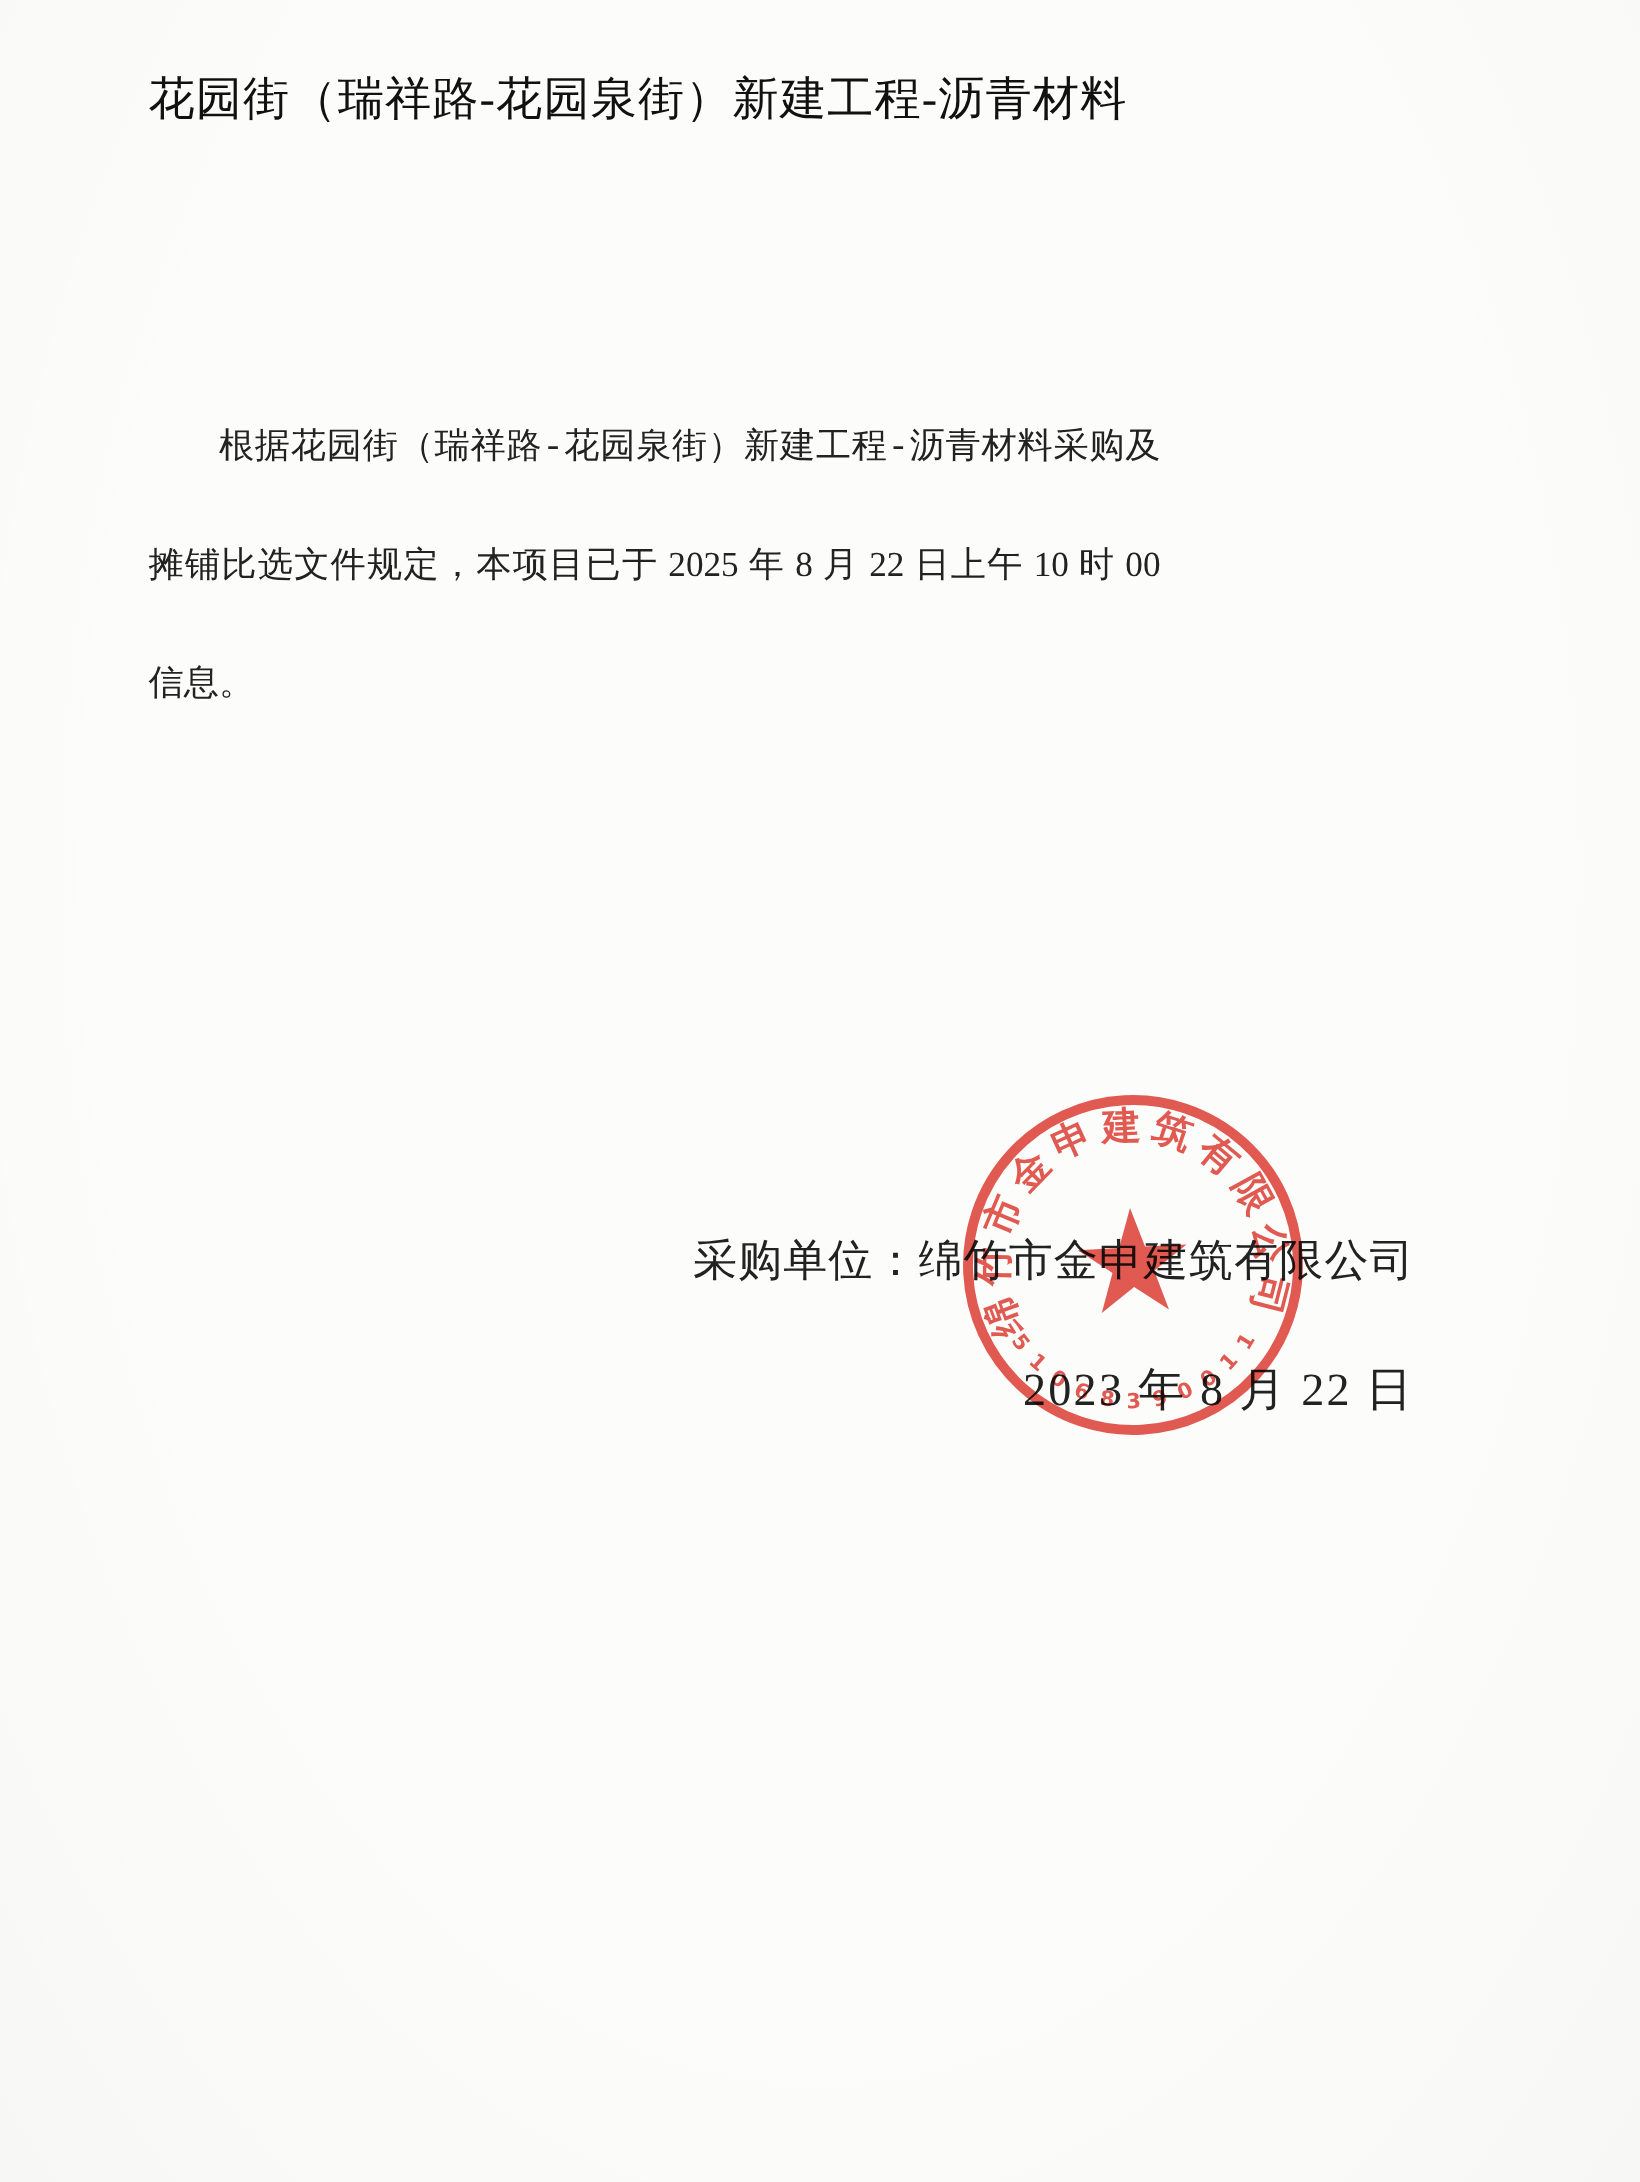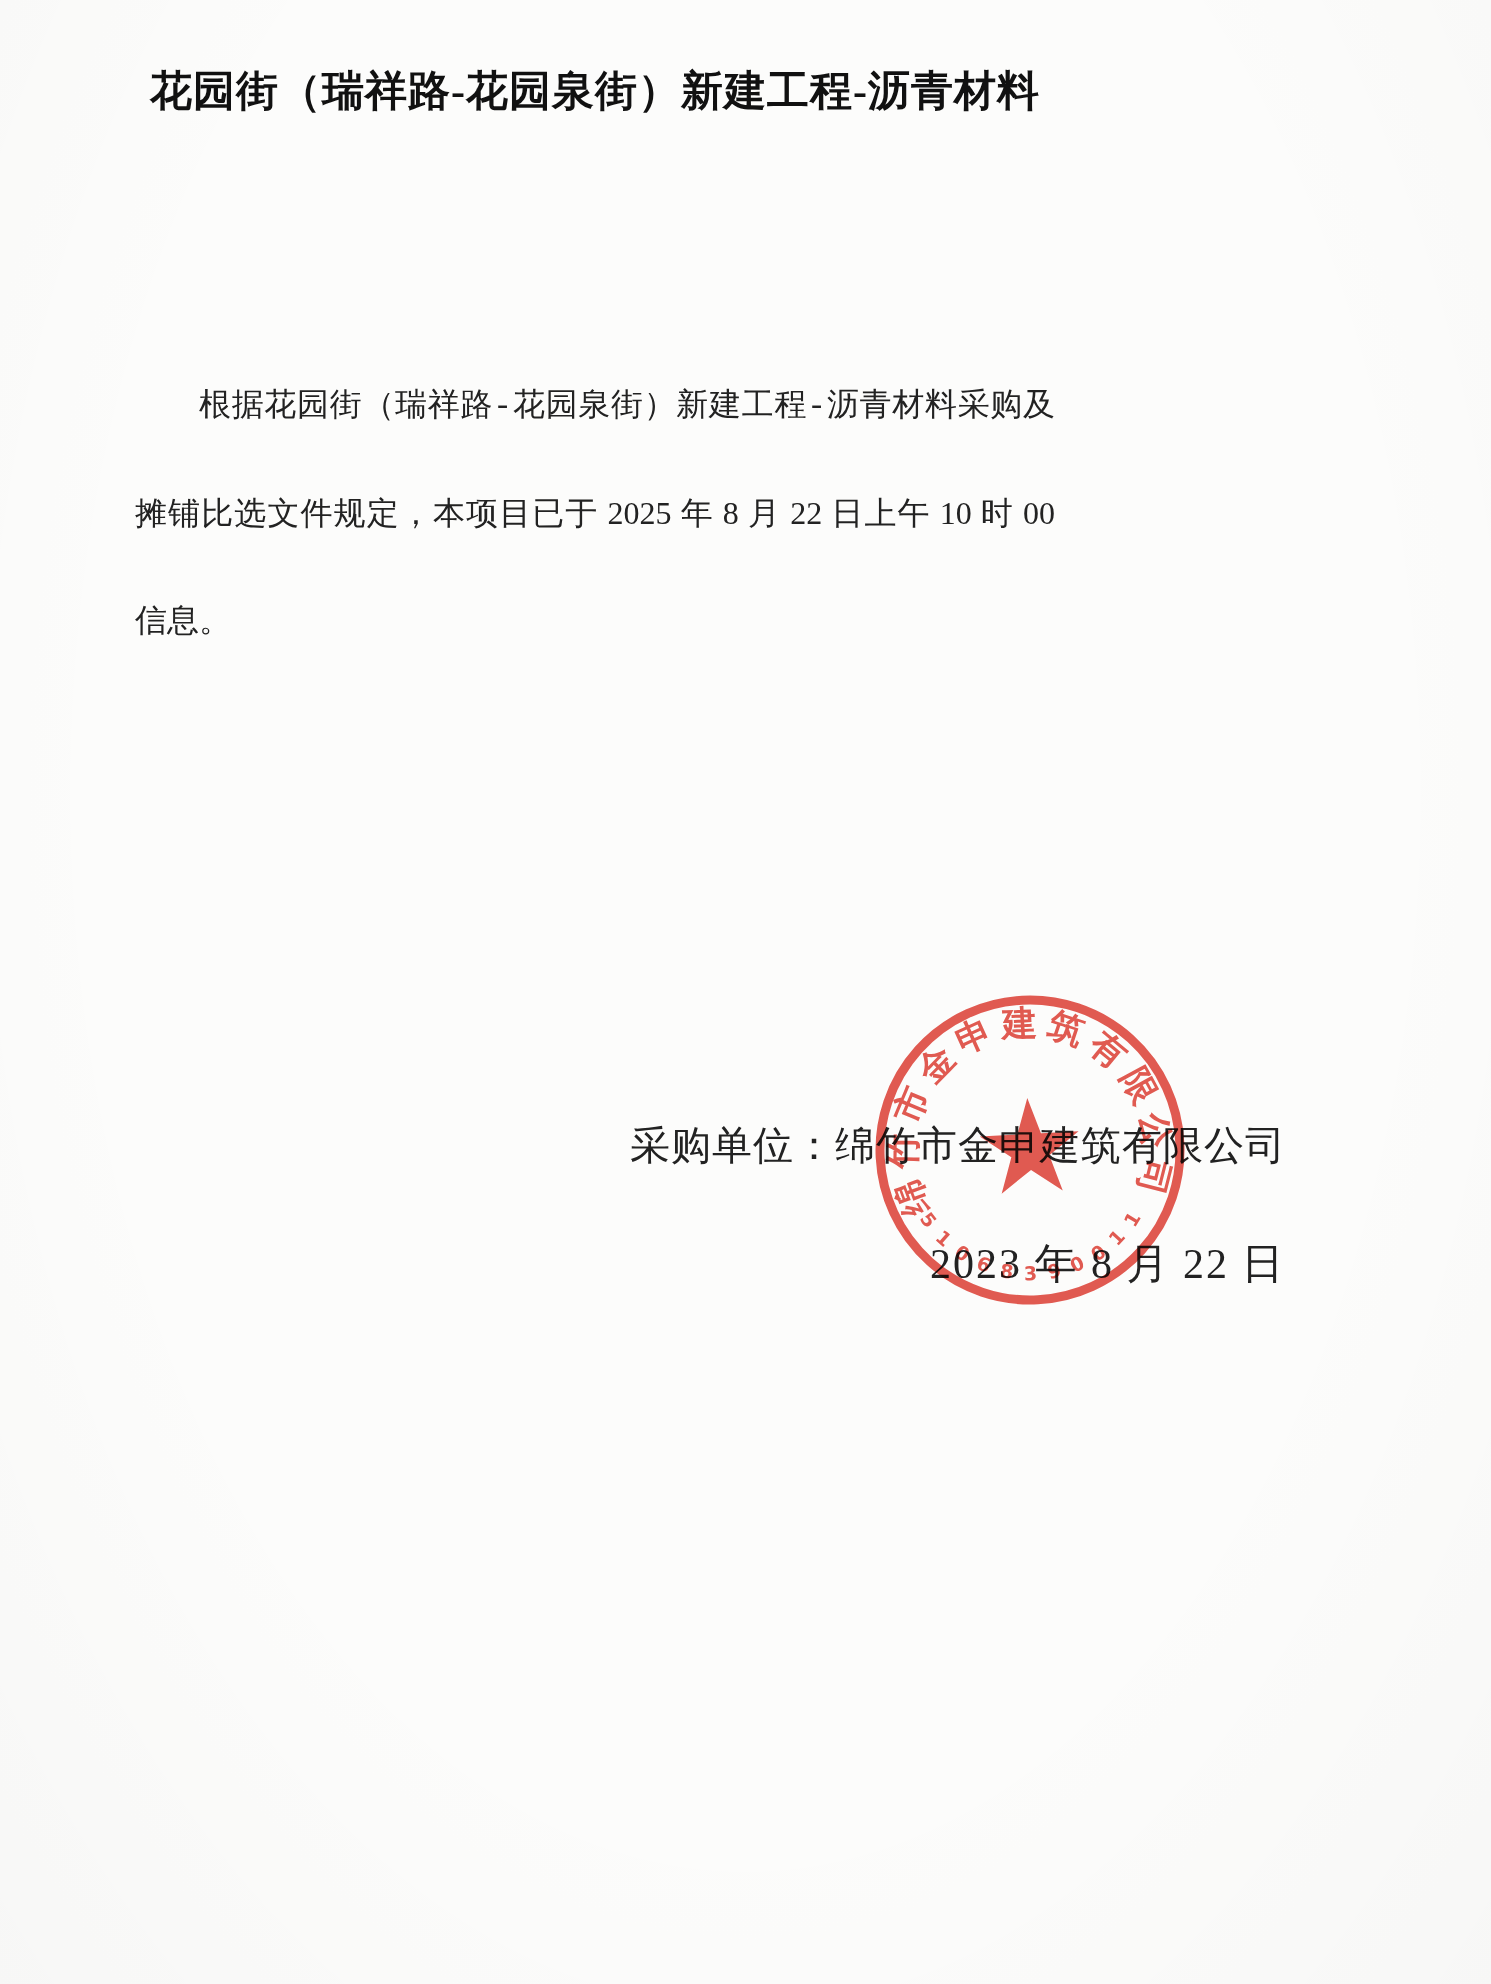--- a/index.html
+++ b/index.html
@@ -11,21 +11,21 @@
     overflow:hidden;
   }
   .page{position:absolute;inset:0;}
   
   .page::before{
     content:"";position:absolute;inset:0;pointer-events:none;
     background:radial-gradient(ellipse at 50% 40%, rgba(255,255,255,0) 60%, rgba(0,0,0,0.02) 100%);
   }
   .title-block{
     position:absolute;left:135px;top:58px;width:920px;
-    text-align:center;font-weight:bold;color:#111;
+    font-weight:normal;color:#111;
     font-size:42px;line-height:66px;letter-spacing:1px;
   }
   .body-block{position:absolute;left:135px;top:353px;width:920px;}
   .body-line{
     font-size:32px;line-height:107px;white-space:nowrap;
     text-align:justify;text-align-last:justify;text-justify:inter-character;
     color:#222;
   }
   .body-line.first{text-indent:2em;font-family:Liberation Mono, monospace;}
   .body-line.last{text-align-last:left;}

